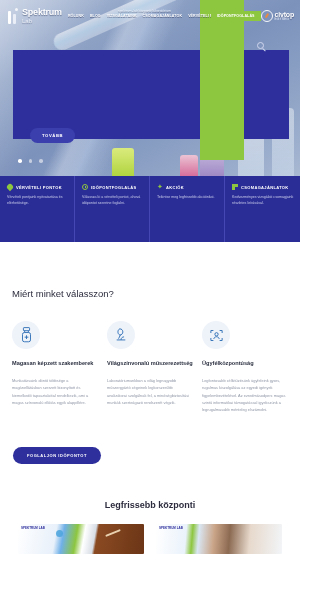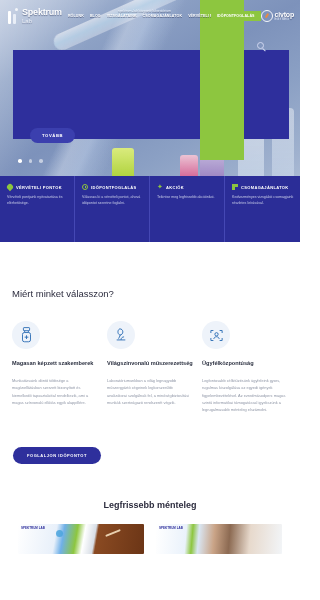--- a/index.html
+++ b/index.html
@@ -418,21 +418,21 @@
     </div>
 
   </div>
 </section>
 
 <div class="cta-wrap">
   <button class="cta-btn">FOGLALJON IDŐPONTOT</button>
 </div>
 
 <section class="promo">
-  <h2 class="promo-title">Legfrissebb ménteleg</h2>
+  <h2 class="promo-title">Legfrissebb központi</h2>
   <div class="promo-cards">
     <div class="promo-card pc-a">
       <span class="pc-logo">SPEKTRUM LAB</span>
     </div>
     <div class="promo-card pc-b">
       <span class="pc-logo">SPEKTRUM LAB</span>
     </div>
   </div>
 </section>
 

